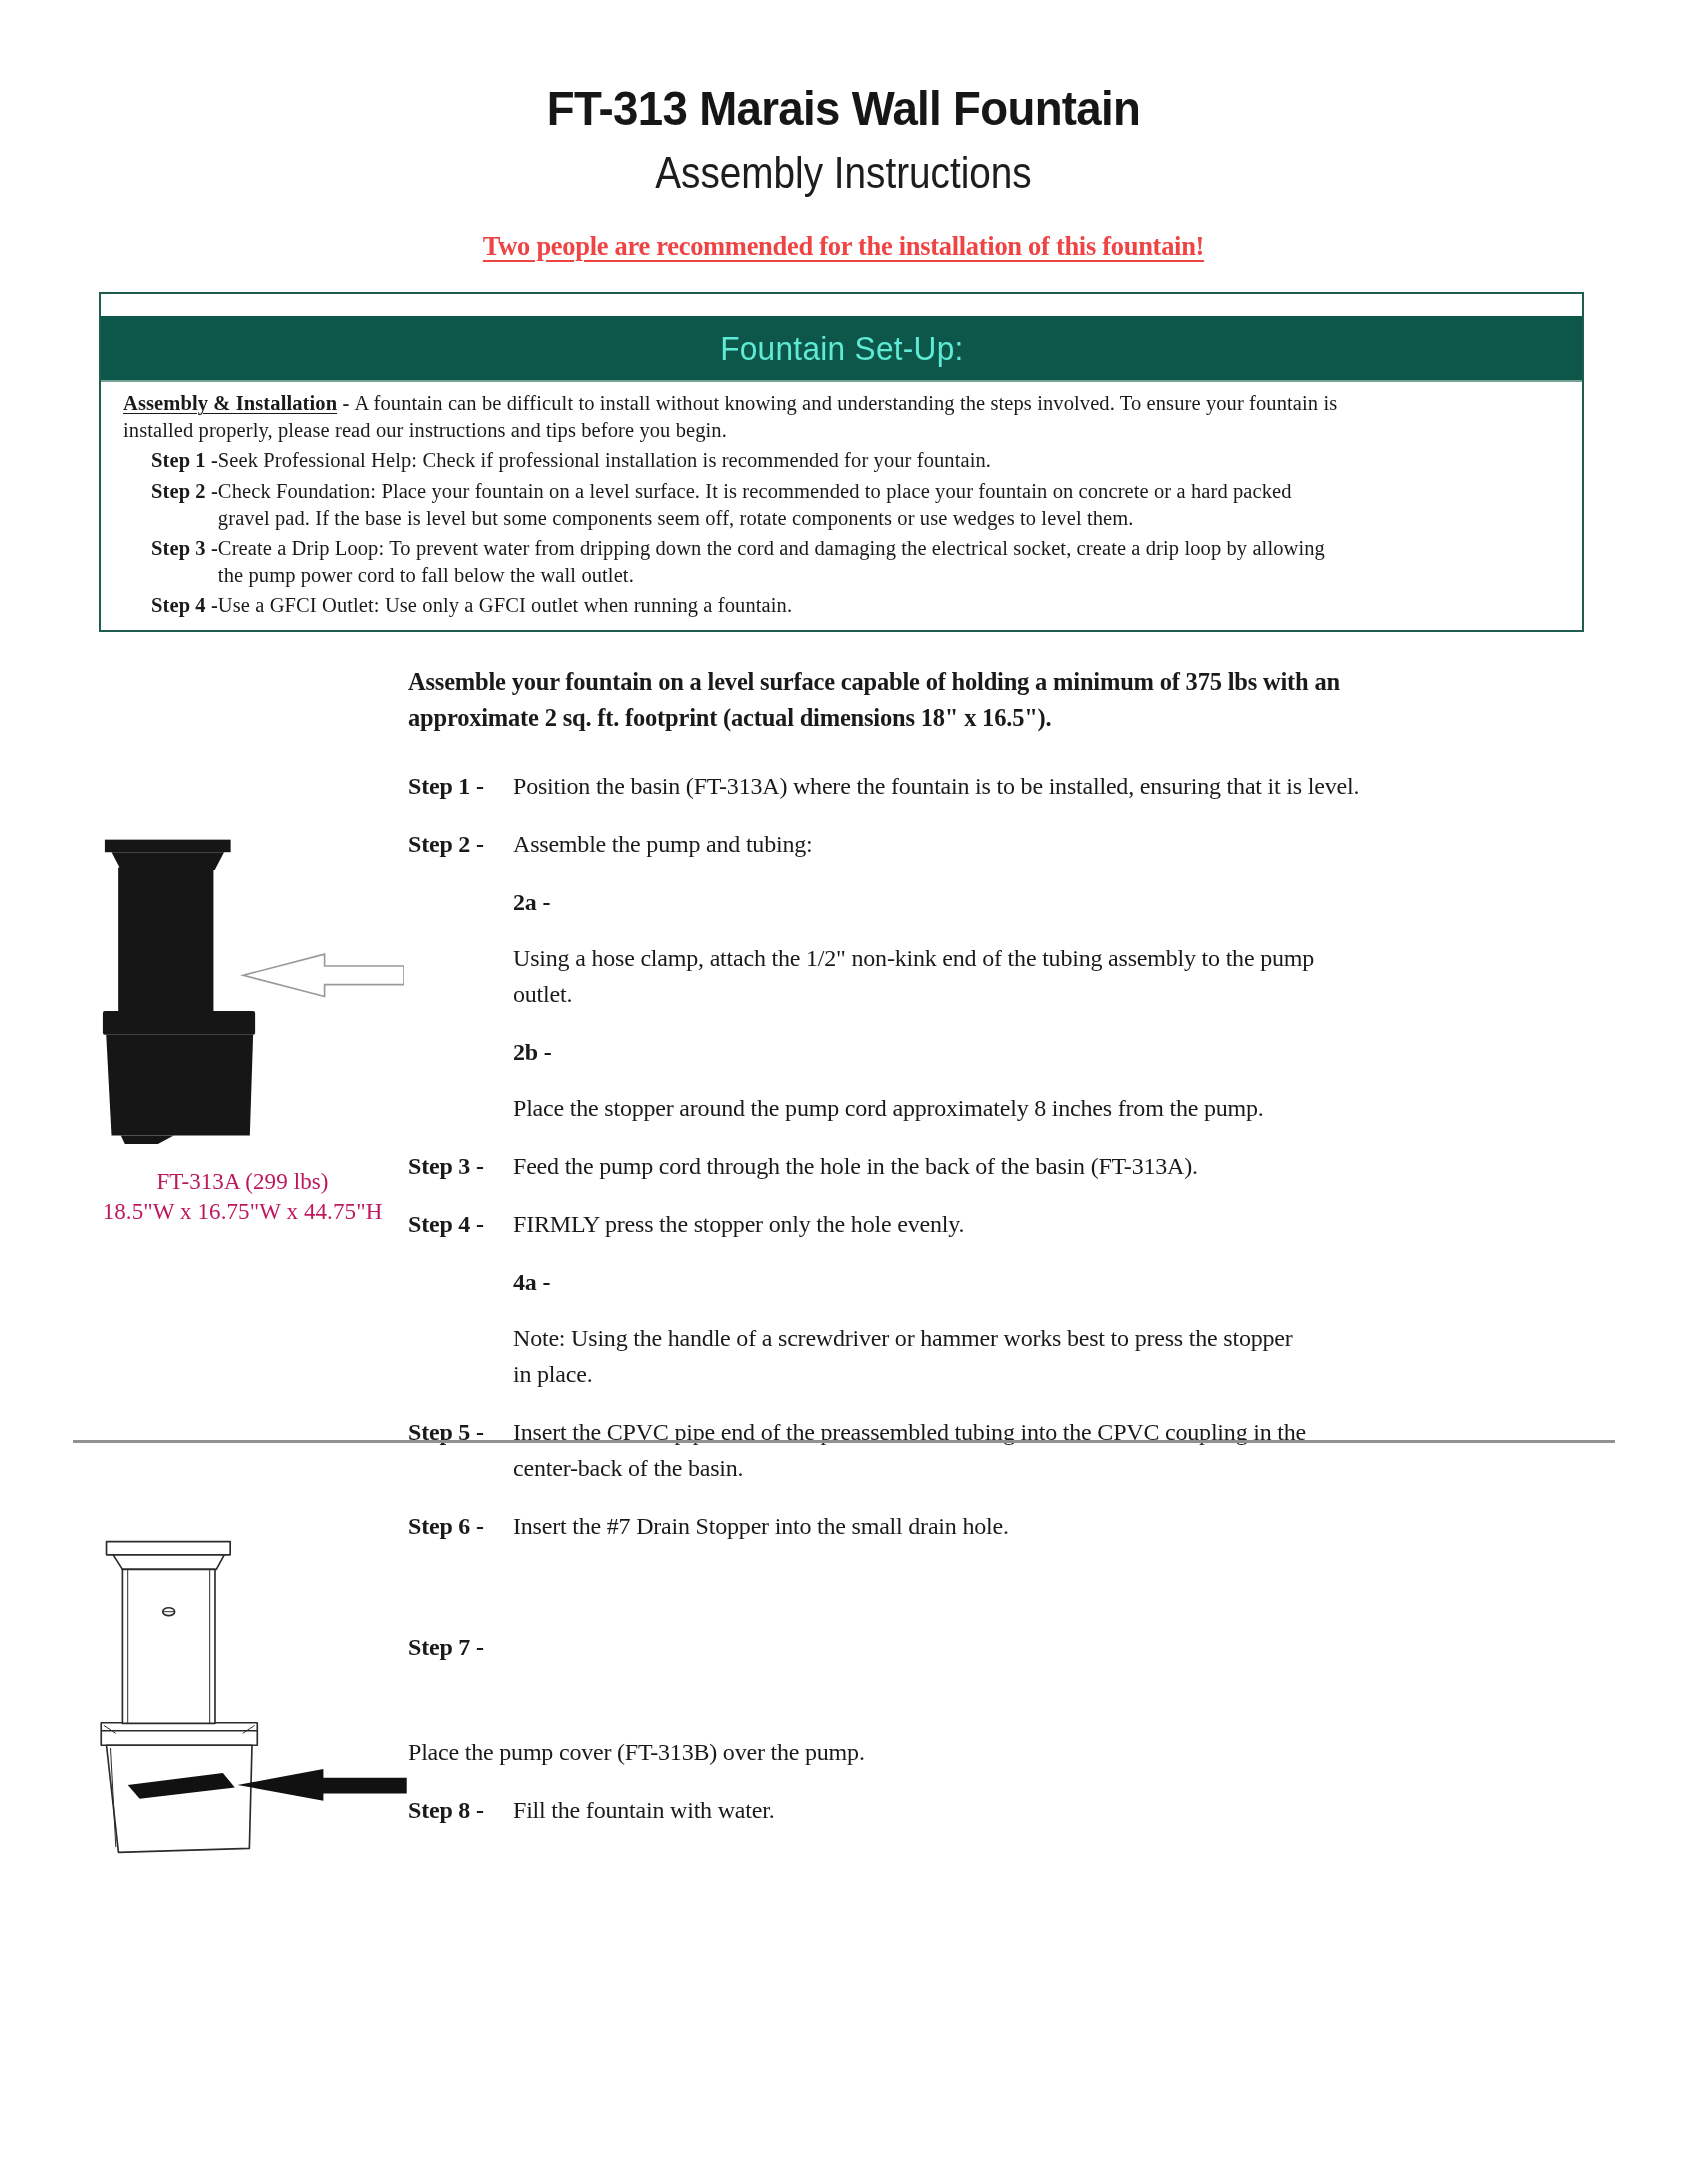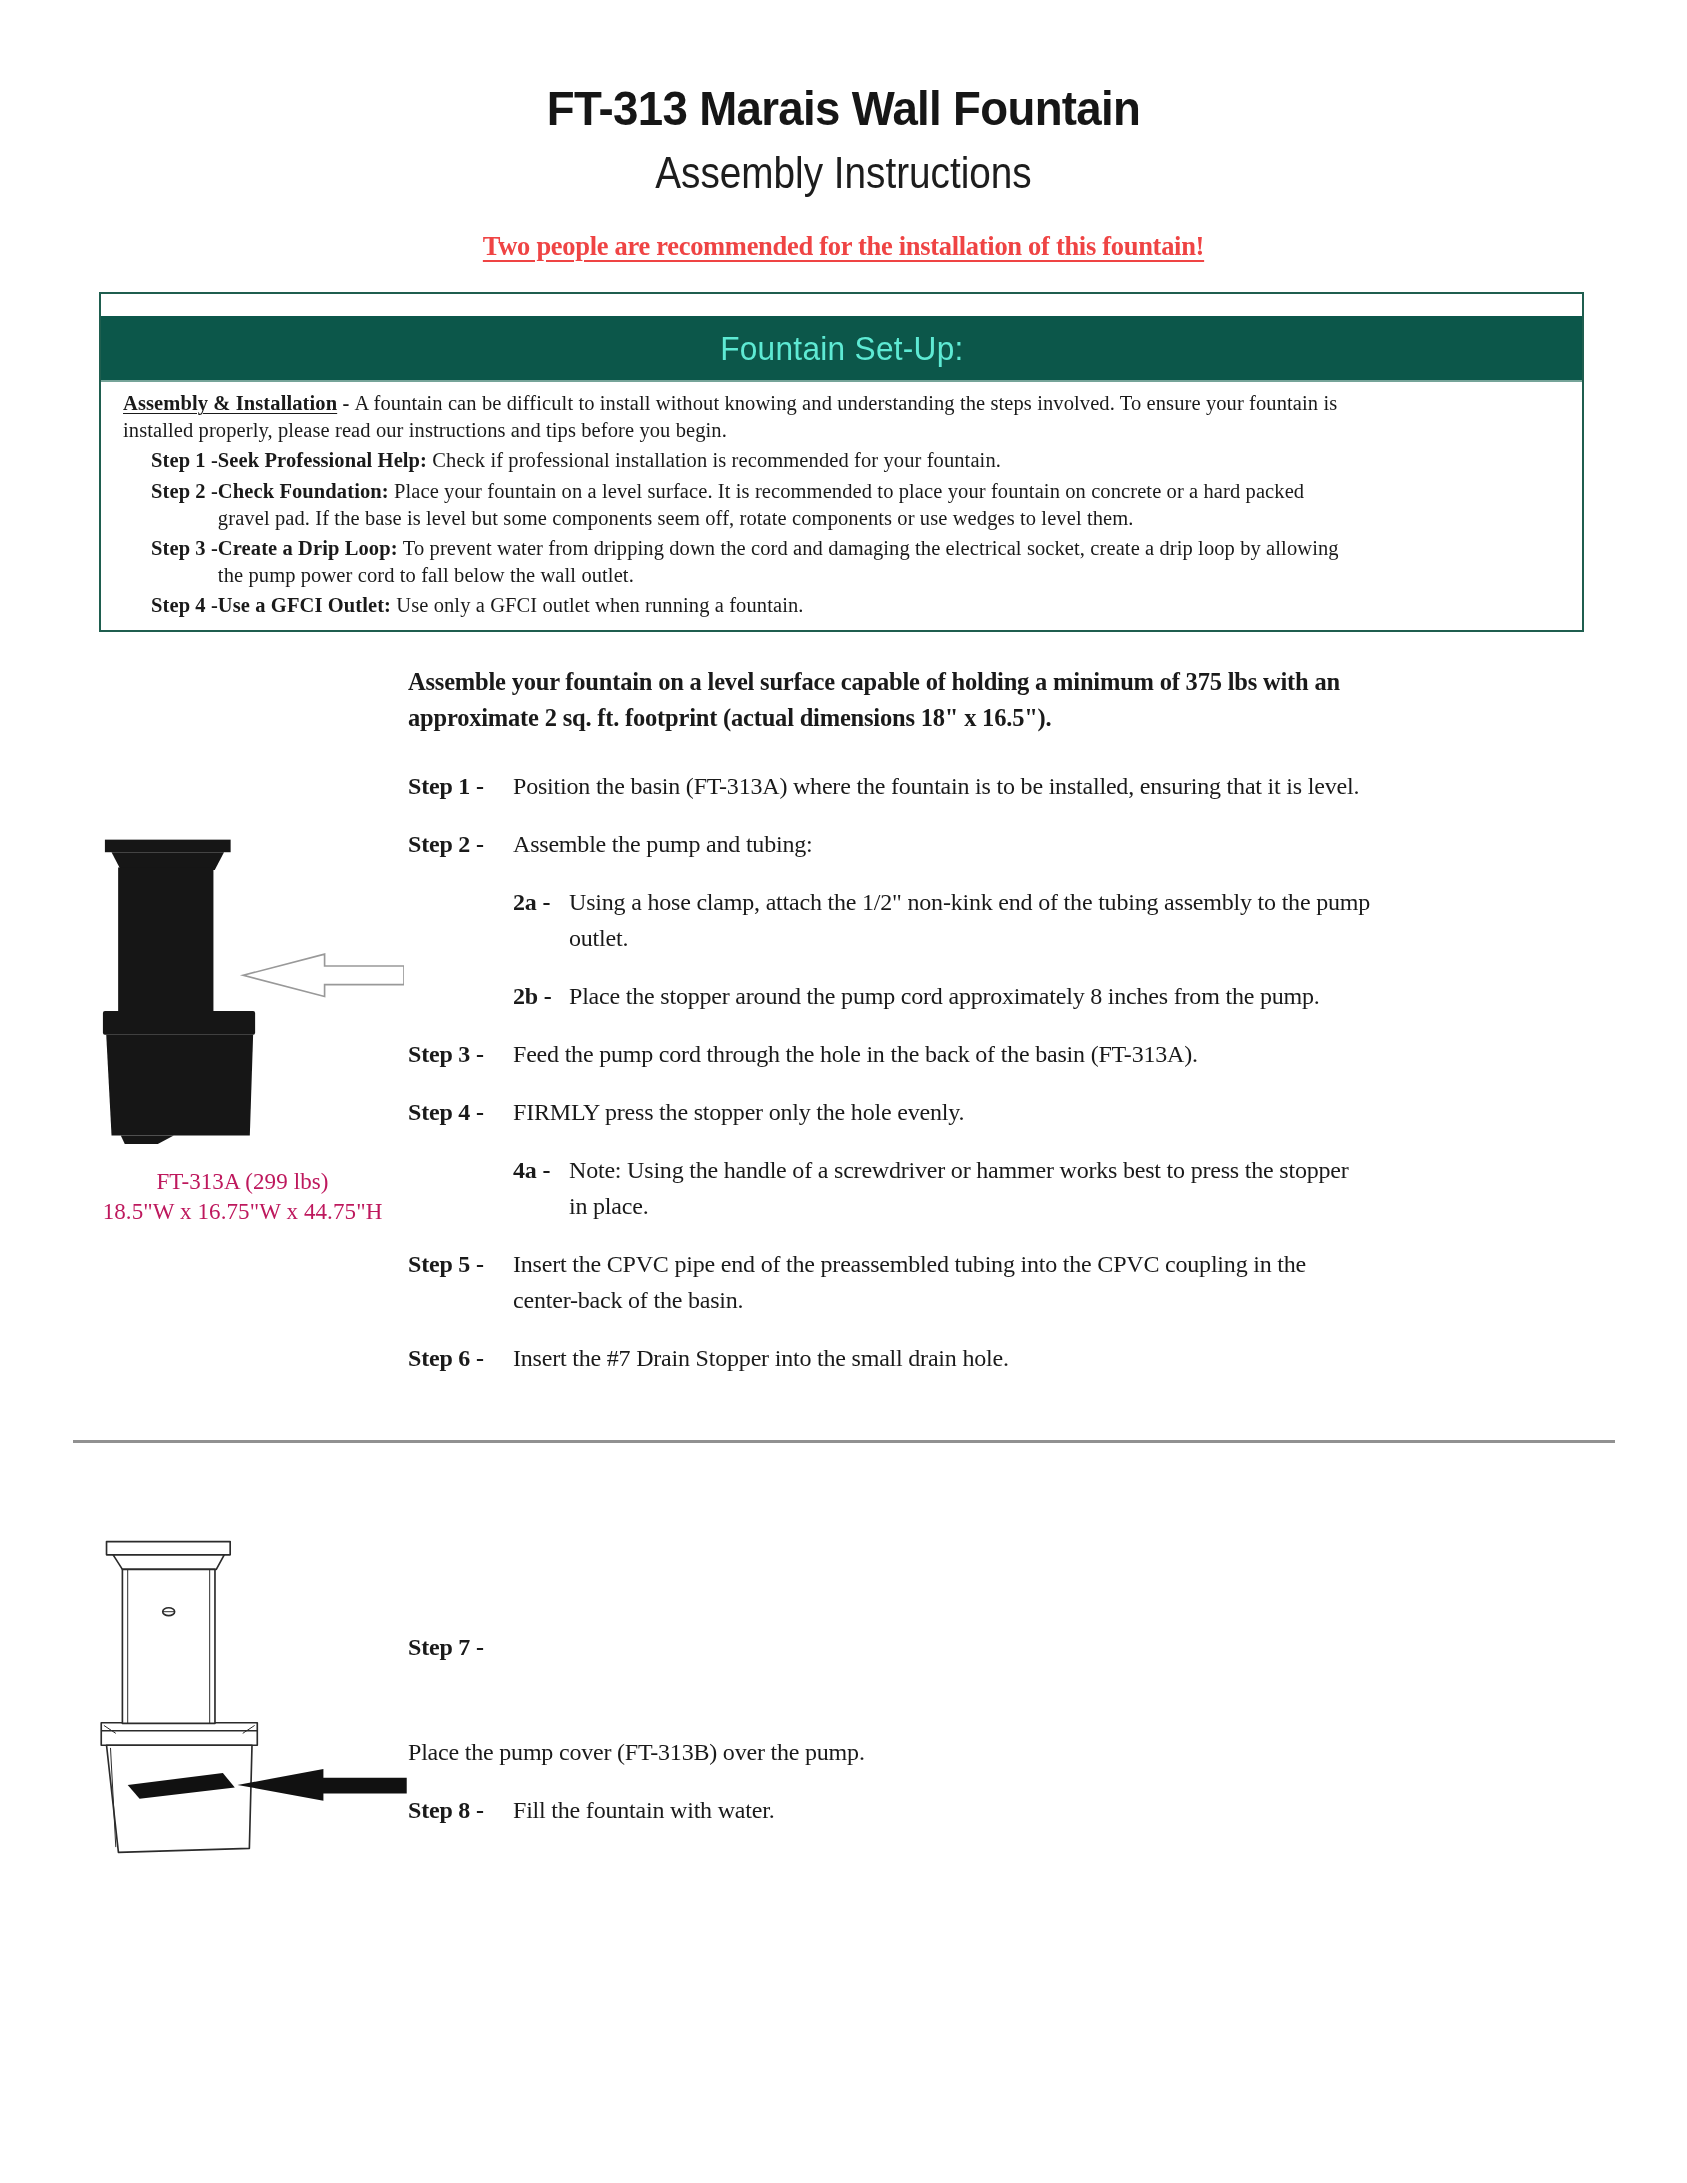--- a/index.html
+++ b/index.html
@@ -74,35 +74,35 @@
     font-size:20.5px;
     line-height:27px;
     letter-spacing:0.1px;
   }
   .setup-intro{margin:0;white-space:pre-wrap;}
   .b{font-weight:bold;}
   .u{text-decoration:underline;text-decoration-thickness:1.3px;text-underline-offset:3.3px;}
   .sstep{display:flex;margin:3.3px 0 0 28px;}
   .slabel{flex:0 0 57px;font-weight:bold;white-space:nowrap;}
   .stext{flex:1;white-space:pre-wrap;}
-  .stitle{font-weight:bold;}
+  .stitle{font-weight:normal;}
   
   .main-steps{
     position:absolute;
     left:408px;
     top:664px;
     width:1197px;
     font-size:24px;
     line-height:36px;
     letter-spacing:-0.2px;
   }
   .intro{font-weight:bold;margin:0 0 32px 0;white-space:pre-wrap;font-size:24.5px;}
   .mstep{display:flex;margin-top:22px;}
   .mlabel{flex:0 0 105px;font-weight:bold;white-space:nowrap;}
-  .mstep.sub{margin-left:105px;}
+  .mstep.sub{margin-left:105px;flex-direction:column;}
   .mstep.sub .mlabel{flex:0 0 56px;}
   .mtext{flex:1;white-space:pre-wrap;}
   .steps-two{
     position:absolute;
     left:408px;
     top:1629px;
     width:1125px;
     font-size:24px;
     line-height:36px;
     letter-spacing:-0.2px;

